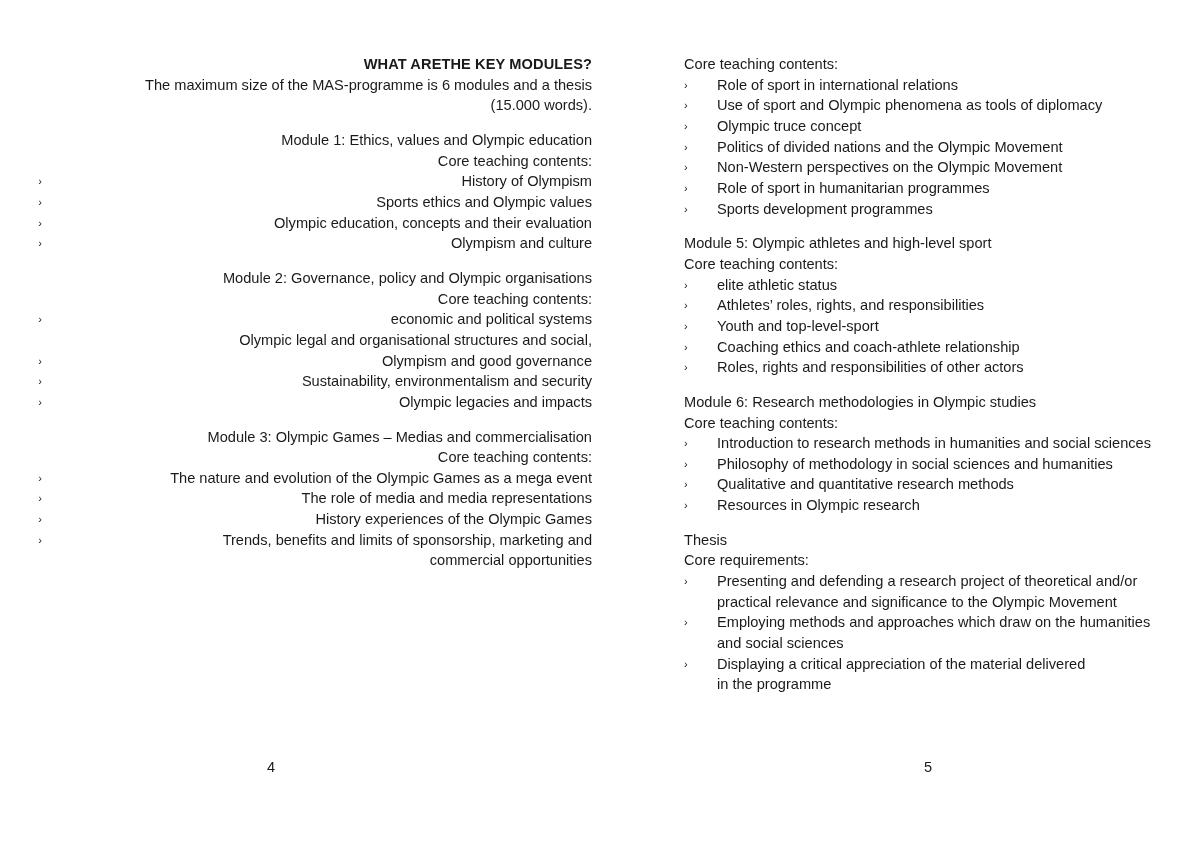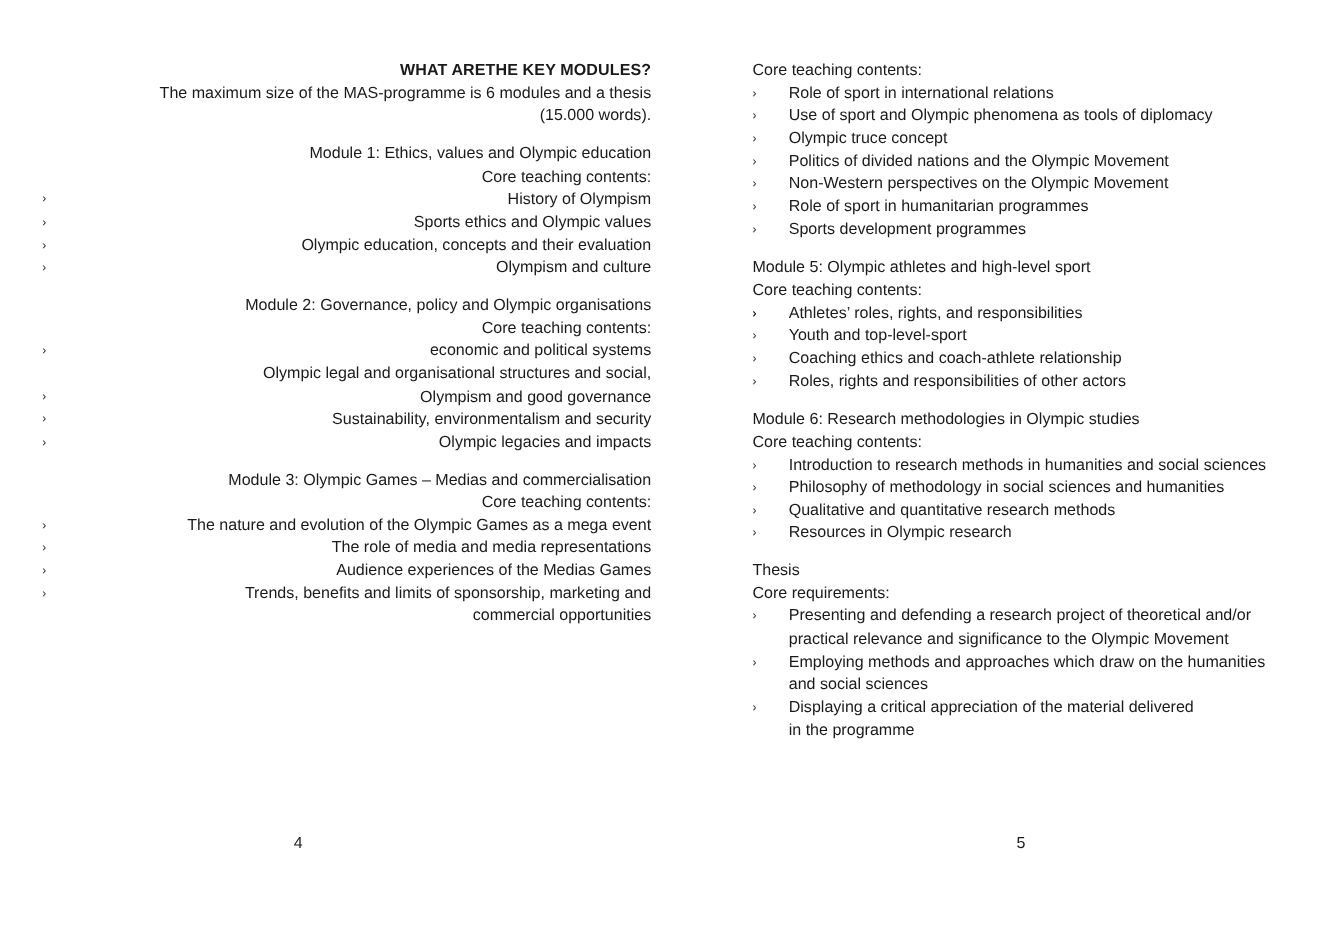--- a/index.html
+++ b/index.html
@@ -91,21 +91,21 @@
           <li>
             <span class="bullet">›</span>
             <div>The nature and evolution of the Olympic Games as a mega event</div>
           </li>
           <li>
             <span class="bullet">›</span>
             <div>The role of media and media representations</div>
           </li>
           <li>
             <span class="bullet">›</span>
-            <div>Audience experiences of the Medias Games</div>
+            <div>History experiences of the Olympic Games</div>
           </li>
           <li>
             <span class="bullet">›</span>
             <div>Trends, benefits and limits of sponsorship, marketing and</div>
             <div>commercial opportunities</div>
           </li>
         </ul>
       </div>
     </div>
 </div>
@@ -144,20 +144,21 @@
             <div>Sports development programmes</div>
           </li>
         </ul>
       </div>
       <div class="block">
         <div>Module 5: Olympic athletes and high-level sport</div>
         <div>Core teaching contents:</div>
         <ul class="items">
           <li>
             <span class="bullet">›</span>
+            <div>elite athletic status</div>
           </li>
           <li>
             <span class="bullet">›</span>
             <div>Athletes’ roles, rights, and responsibilities</div>
           </li>
           <li>
             <span class="bullet">›</span>
             <div>Youth and top-level-sport</div>
           </li>
           <li>

